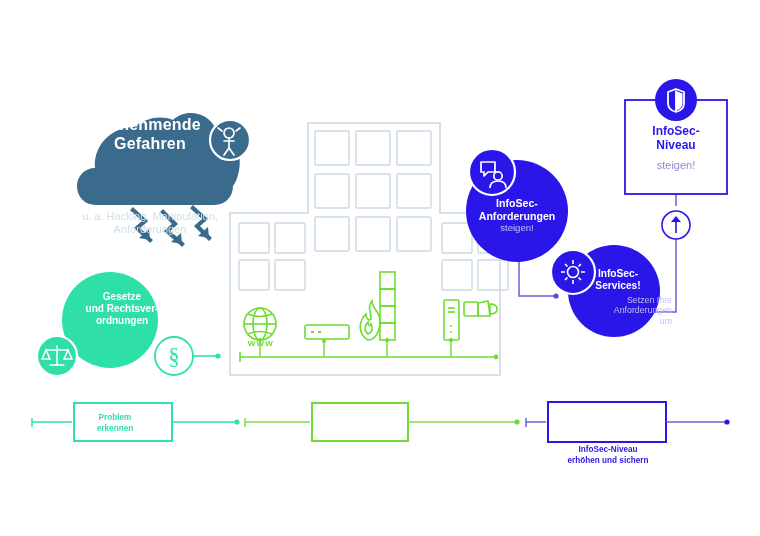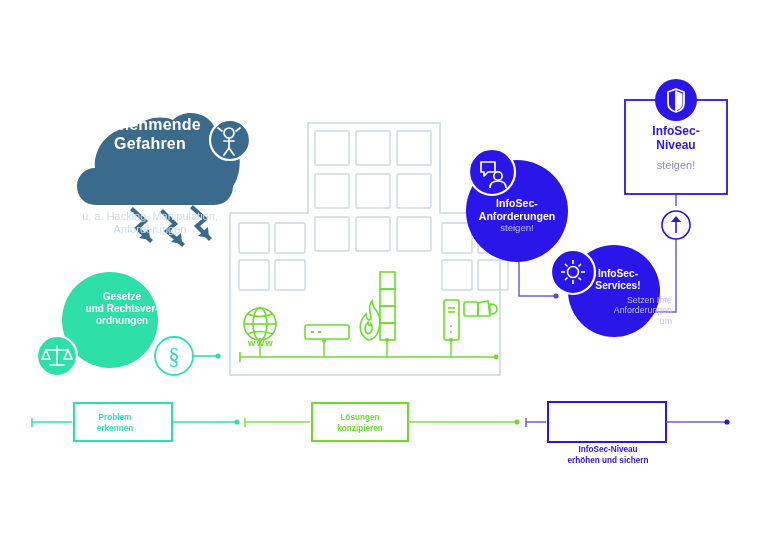--- a/index.html
+++ b/index.html
@@ -309,22 +309,18 @@
     <div>Niveau</div>
   </div>
   <div class="txt" id="box-sub">steigen!</div>
 
   <div id="www-lbl">WWW</div>
 
   <div class="txt step-lbl" id="step1-lbl">
     <div>Problem</div>
     <div>erkennen</div>
   </div>
-  <div class="txt step-lbl" id="step2-lbl">
-    <div>Lösungen</div>
-    <div>konzipieren</div>
-  </div>
   <div class="txt step-lbl" id="step3-lbl">
     <div>InfoSec-Niveau</div>
     <div>erhöhen und sichern</div>
   </div>
 
 </div>
 
 </body></html>

